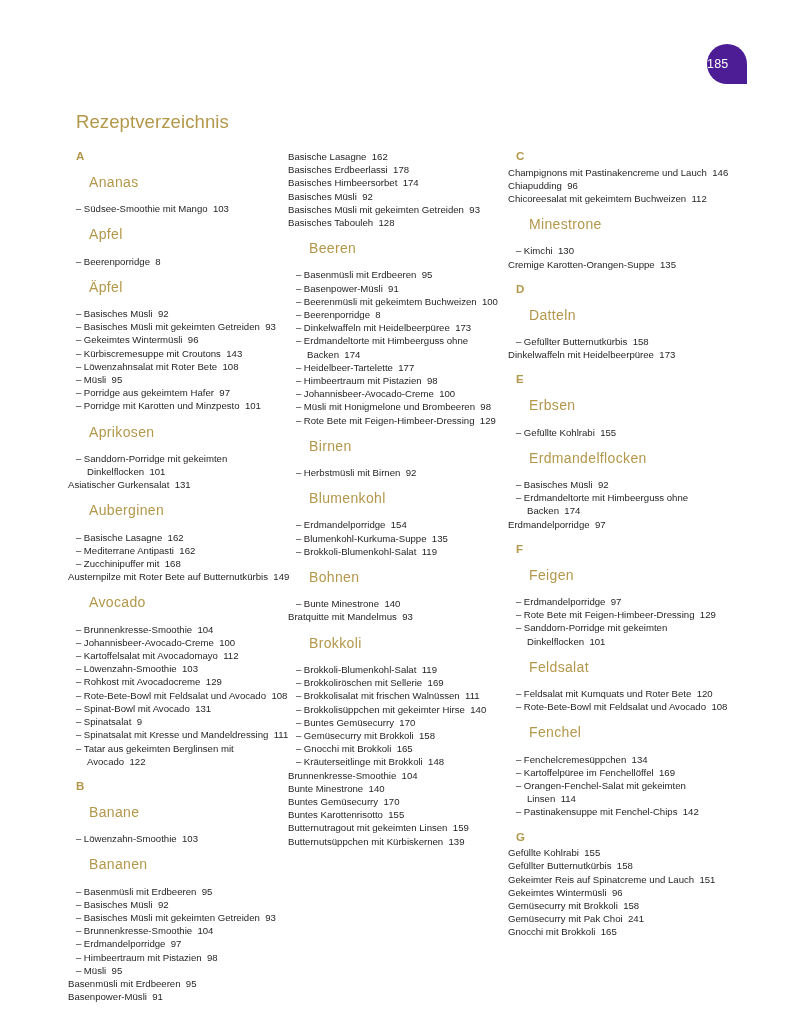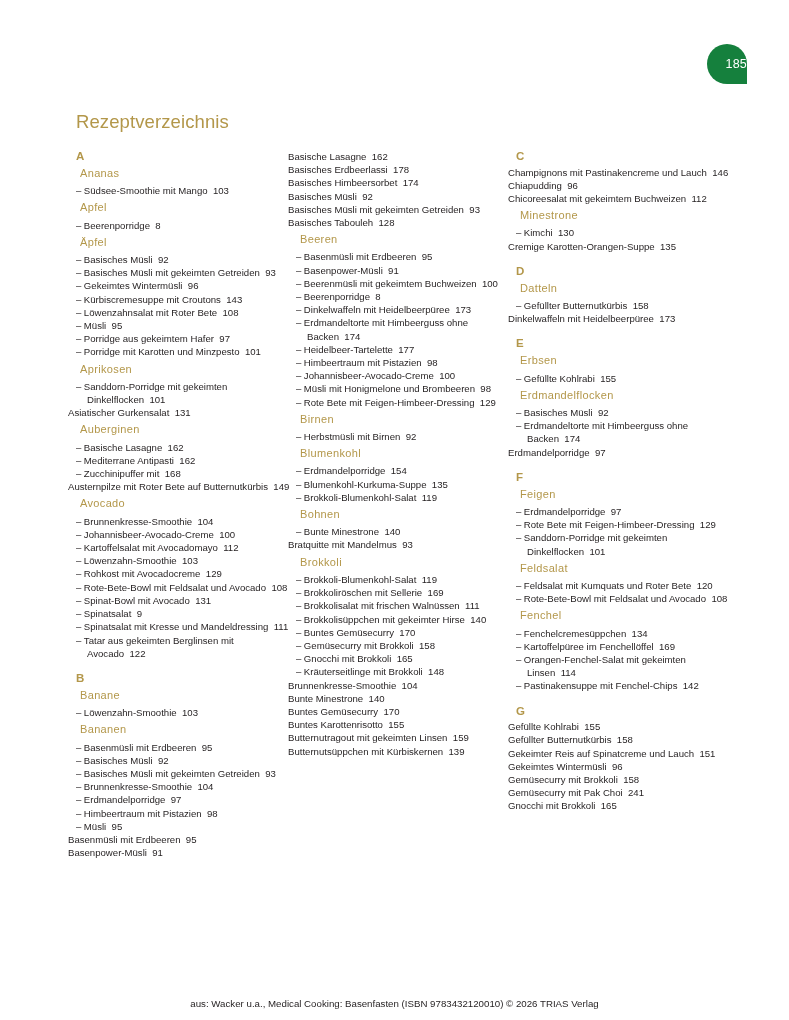--- a/index.html
+++ b/index.html
@@ -21,26 +21,26 @@
     background: #ffffff;
   }
 
   
   .page-badge {
     position: absolute;
     top: 44px;
     left: 707px;
     width: 40px;
     height: 40px;
-    background: #15803d;
+    background: #4c1d95;
     border-radius: 20px 20px 0 20px;
     color: #ffffff;
     font-size: 12.5px;
     line-height: 40px;
-    text-align: right;
+    text-align: left;
     letter-spacing: .2px;
   }
 
   
   .index-title {
     position: absolute;
     top: 111px;
     left: 76px;
     font-size: 18.5px;
     color: #b3974a;
@@ -68,24 +68,24 @@
     font-size: 11.5px;
     font-weight: 700;
     margin: 0 0 2.5px 0;
     line-height: 13px;
   }
   .col .block + .block .letter {
     margin-top: 12px;
   }
   .group {
     color: #b3974a;
-    font-size: 11px;
+    font-size: 14px;
     letter-spacing: .35px;
     line-height: 13.2px;
-    margin: 4px;
+    margin: 13px;
   }
   .entry {
     color: #231f20;
     font-size: 9.6px;
     line-height: 13.2px;
     margin: 0;
     padding-left: 0;
     text-indent: 0;
   }
   .entry.top {
@@ -264,15 +264,14 @@
           <div class="entry top"><span>Gefüllter Butternutkürbis</span>&nbsp;&nbsp;<span class="pg">158</span></div>
           <div class="entry top"><span>Gekeimter Reis auf Spinatcreme und Lauch</span>&nbsp;&nbsp;<span class="pg">151</span></div>
           <div class="entry top"><span>Gekeimtes Wintermüsli</span>&nbsp;&nbsp;<span class="pg">96</span></div>
           <div class="entry top"><span>Gemüsecurry mit Brokkoli</span>&nbsp;&nbsp;<span class="pg">158</span></div>
           <div class="entry top"><span>Gemüsecurry mit Pak Choi</span>&nbsp;&nbsp;<span class="pg">241</span></div>
           <div class="entry top"><span>Gnocchi mit Brokkoli</span>&nbsp;&nbsp;<span class="pg">165</span></div>
         </div>
       </div>
     </div>
 
-  <div class="footer">aus: Wacker u.a., Medical Cooking: Basenfasten (ISBN 9783432120010) © 2026 TRIAS Verlag</div>
 
 </div>
 
 </body></html>

